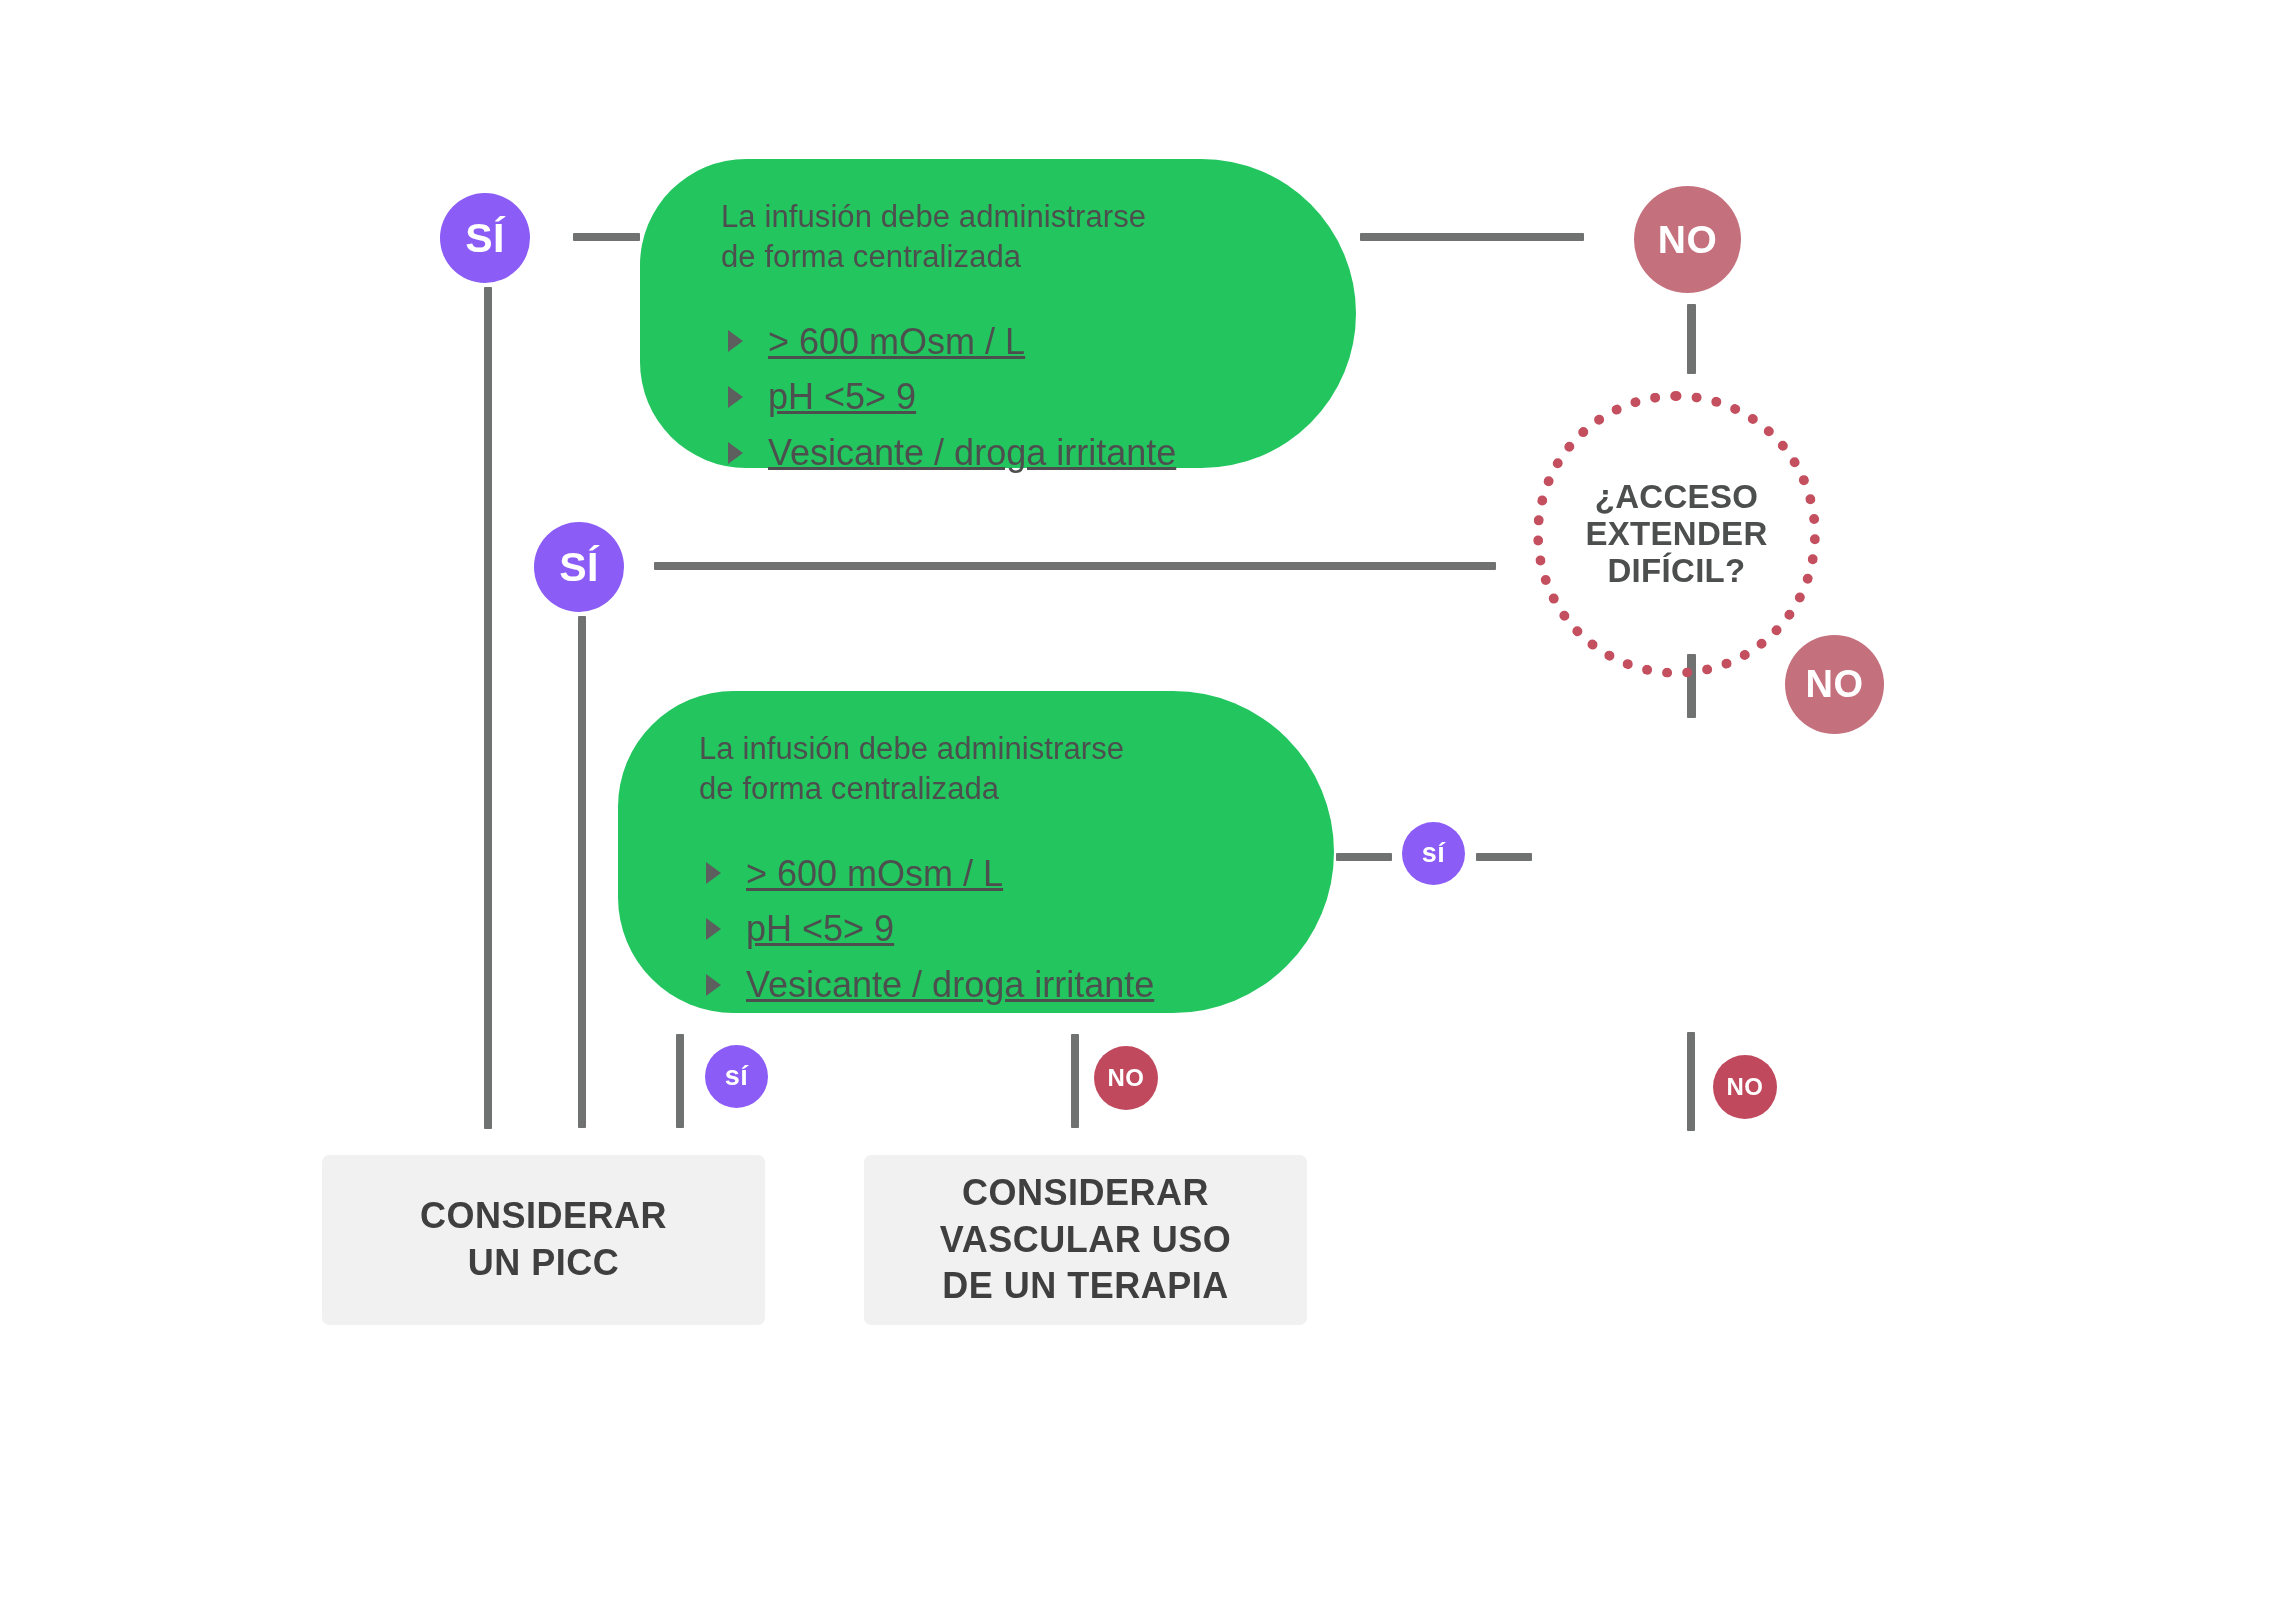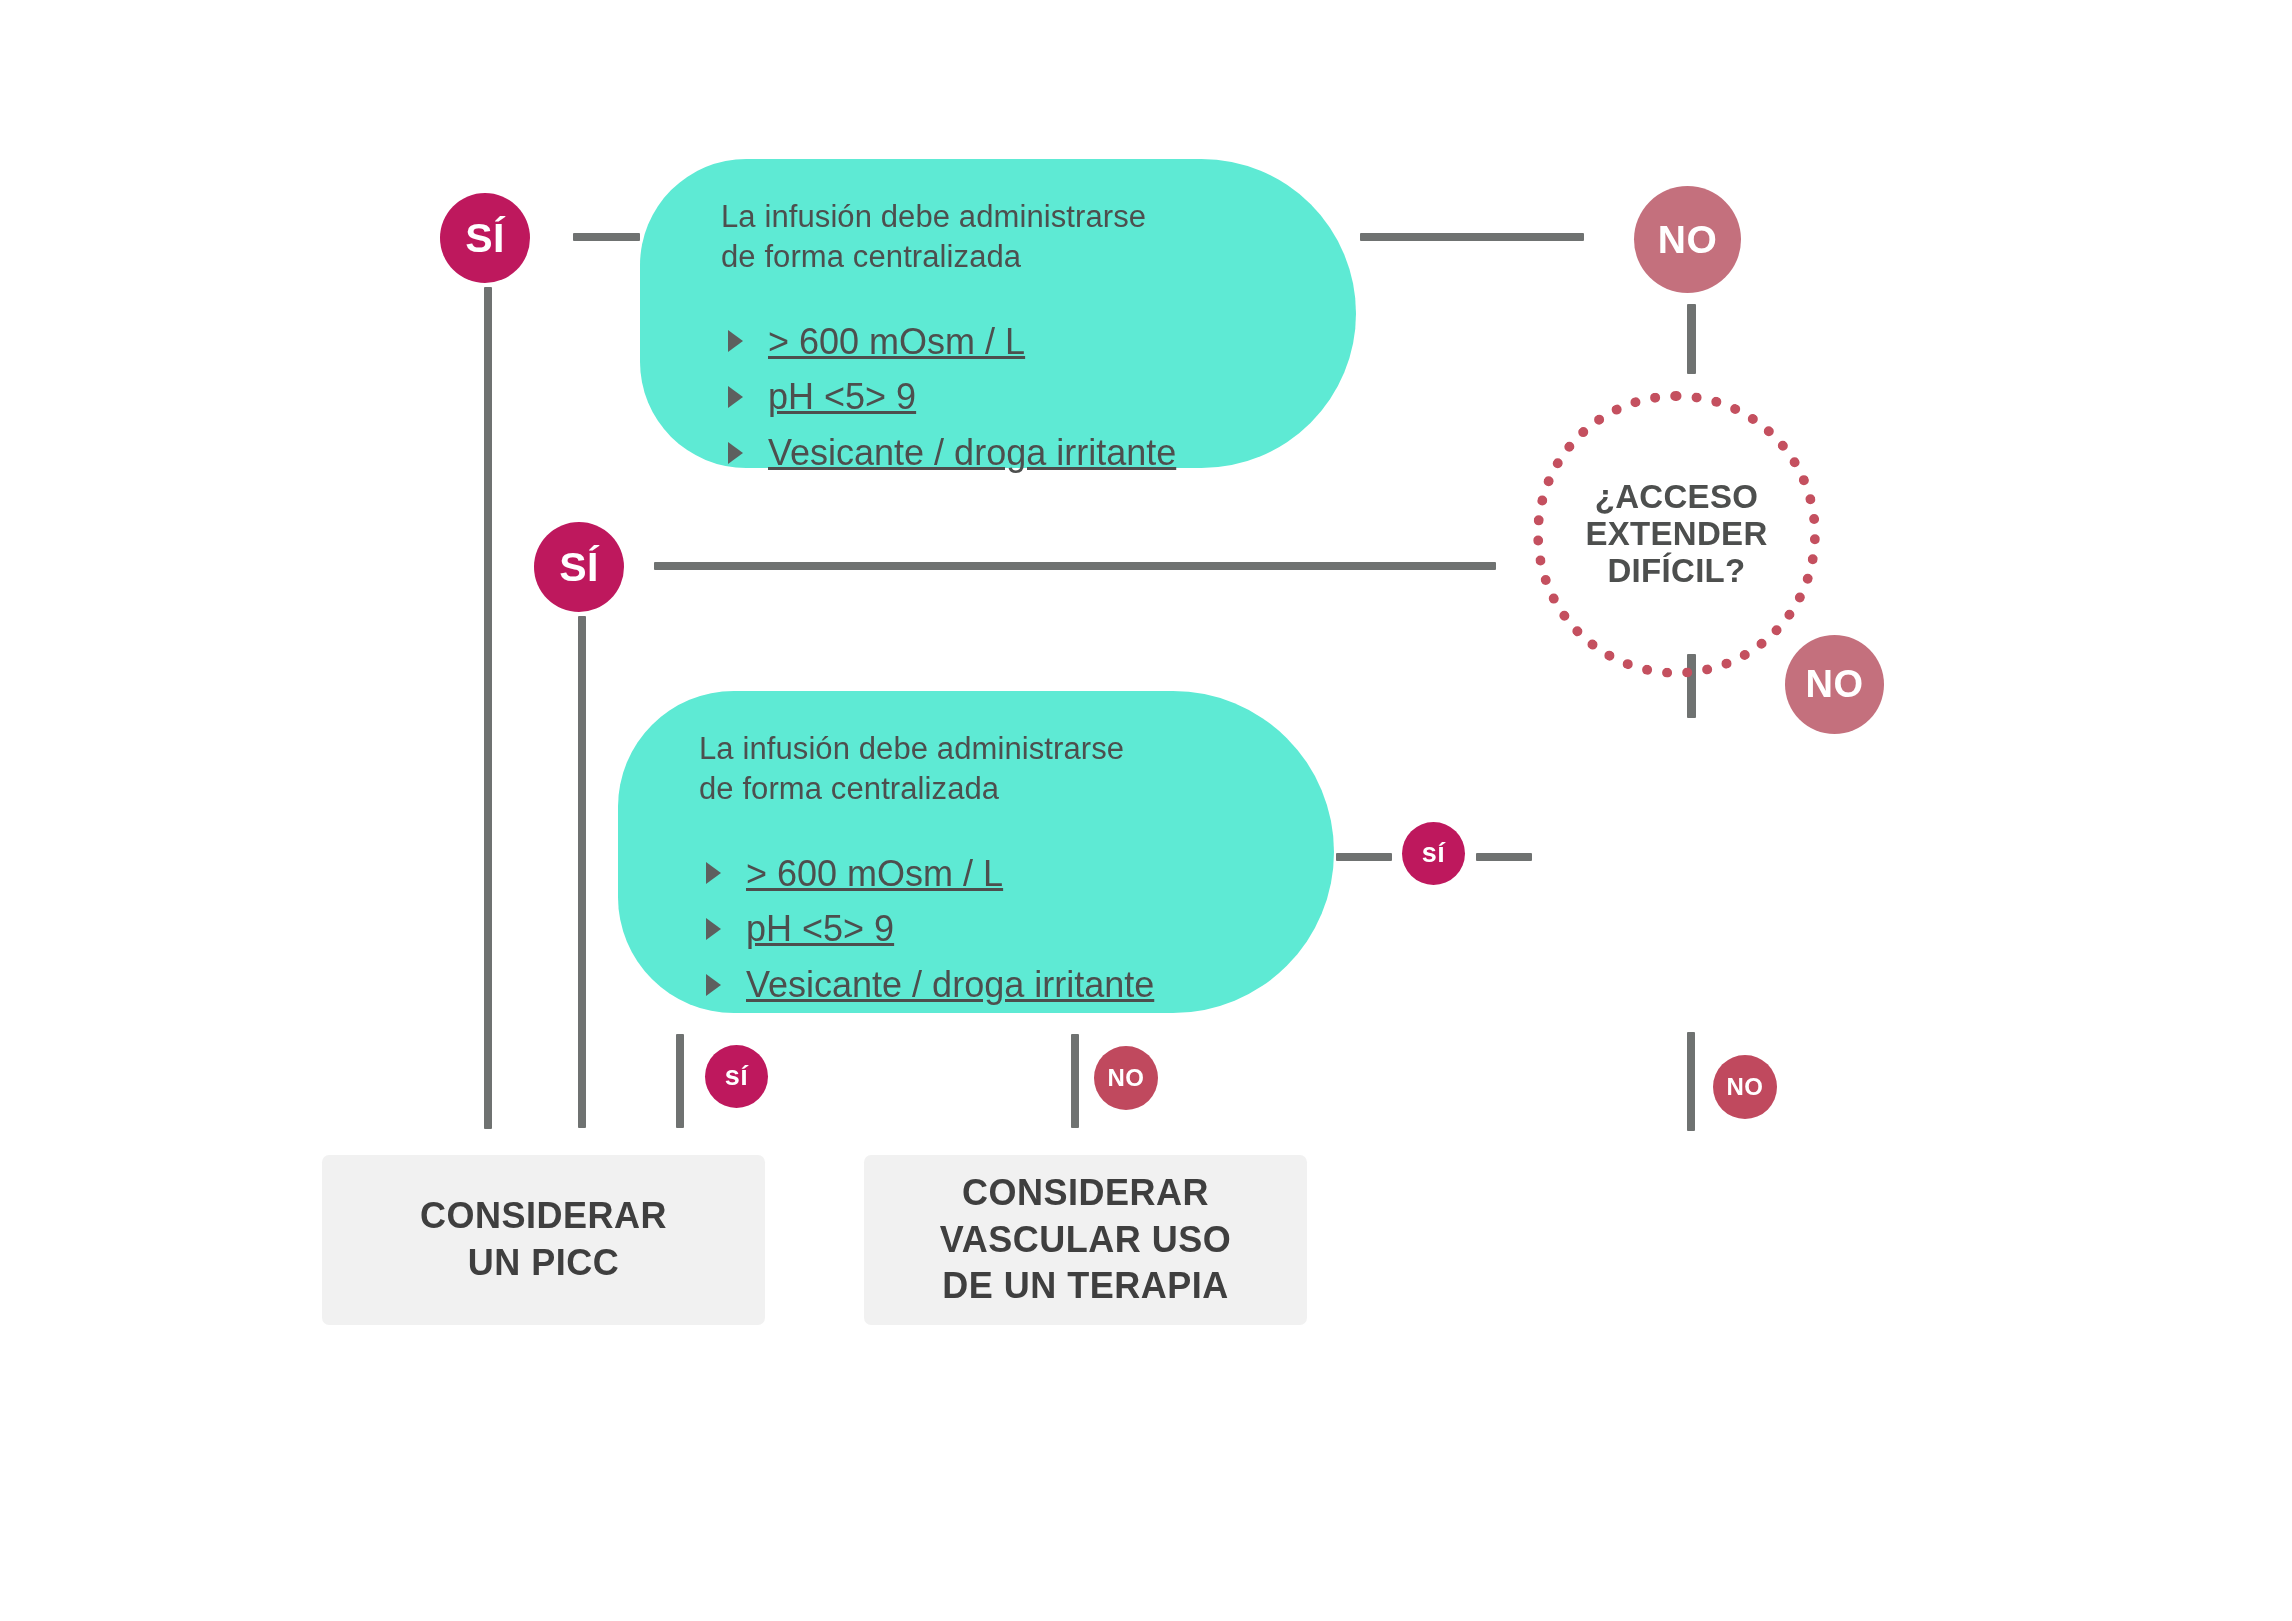--- a/index.html
+++ b/index.html
@@ -24,21 +24,21 @@
     position: absolute;
     background: #6f7271;
     border-radius: 0.9px;
   }
   .line-h { height: 8px; }
   .line-v { width: 8px; }
 
   
   .infobox {
     position: absolute;
-    background: #5eead4;
+    background: #22c55e;
     box-sizing: border-box;
     color: #4d4f4e;
   }
   .infobox .lead {
     font-size: 31px;
     line-height: 1.30;
     font-weight: 400;
     color: #4d4f4e;
     letter-spacing: 0.1px;
   }
@@ -73,21 +73,21 @@
     position: absolute;
     border-radius: 50%;
     display: flex;
     align-items: center;
     justify-content: center;
     color: #ffffff;
     font-weight: 700;
     letter-spacing: 0.4px;
     box-sizing: border-box;
   }
-  .pill.yes  { background: #be185d; }
+  .pill.yes  { background: #8b5cf6; }
   .pill.no   { background: #c4707d; }
   .pill.no-deep { background: #c0495e; }
 
   
   .dotcircle {
     position: absolute;
     border-radius: 50%;
     border: 10.7px dotted #c4505f;
     display: flex;
     align-items: center;

